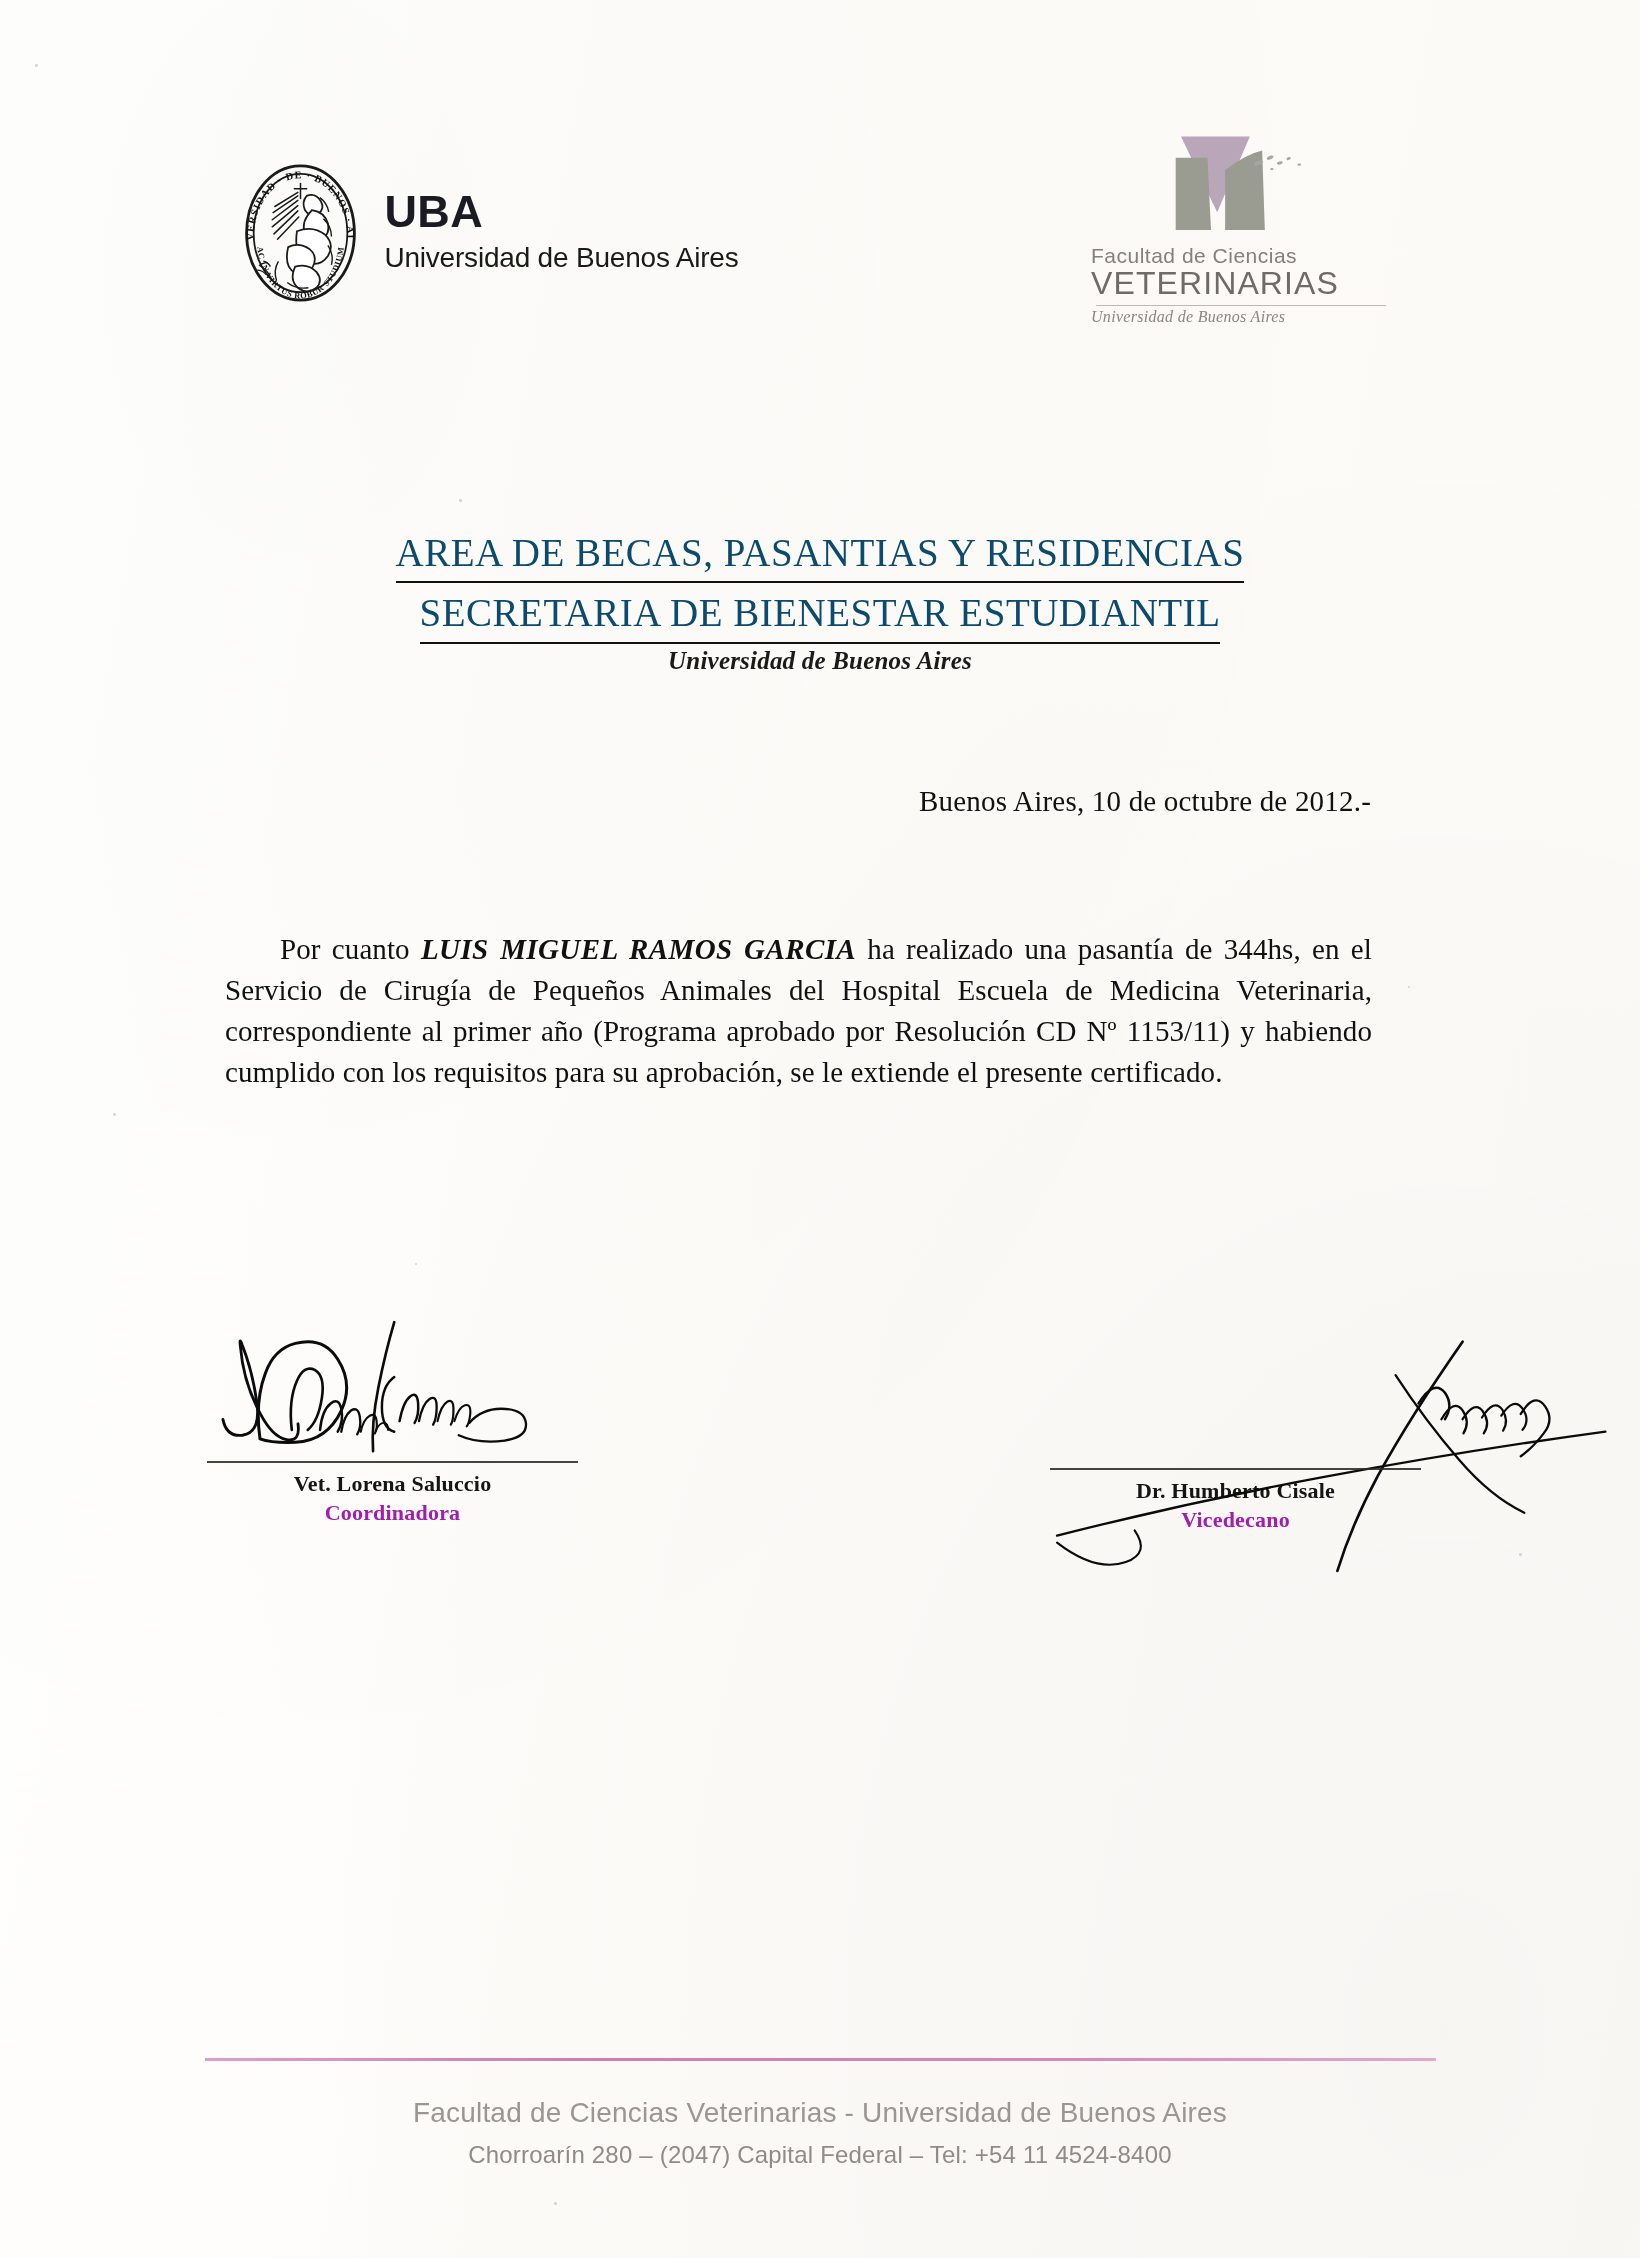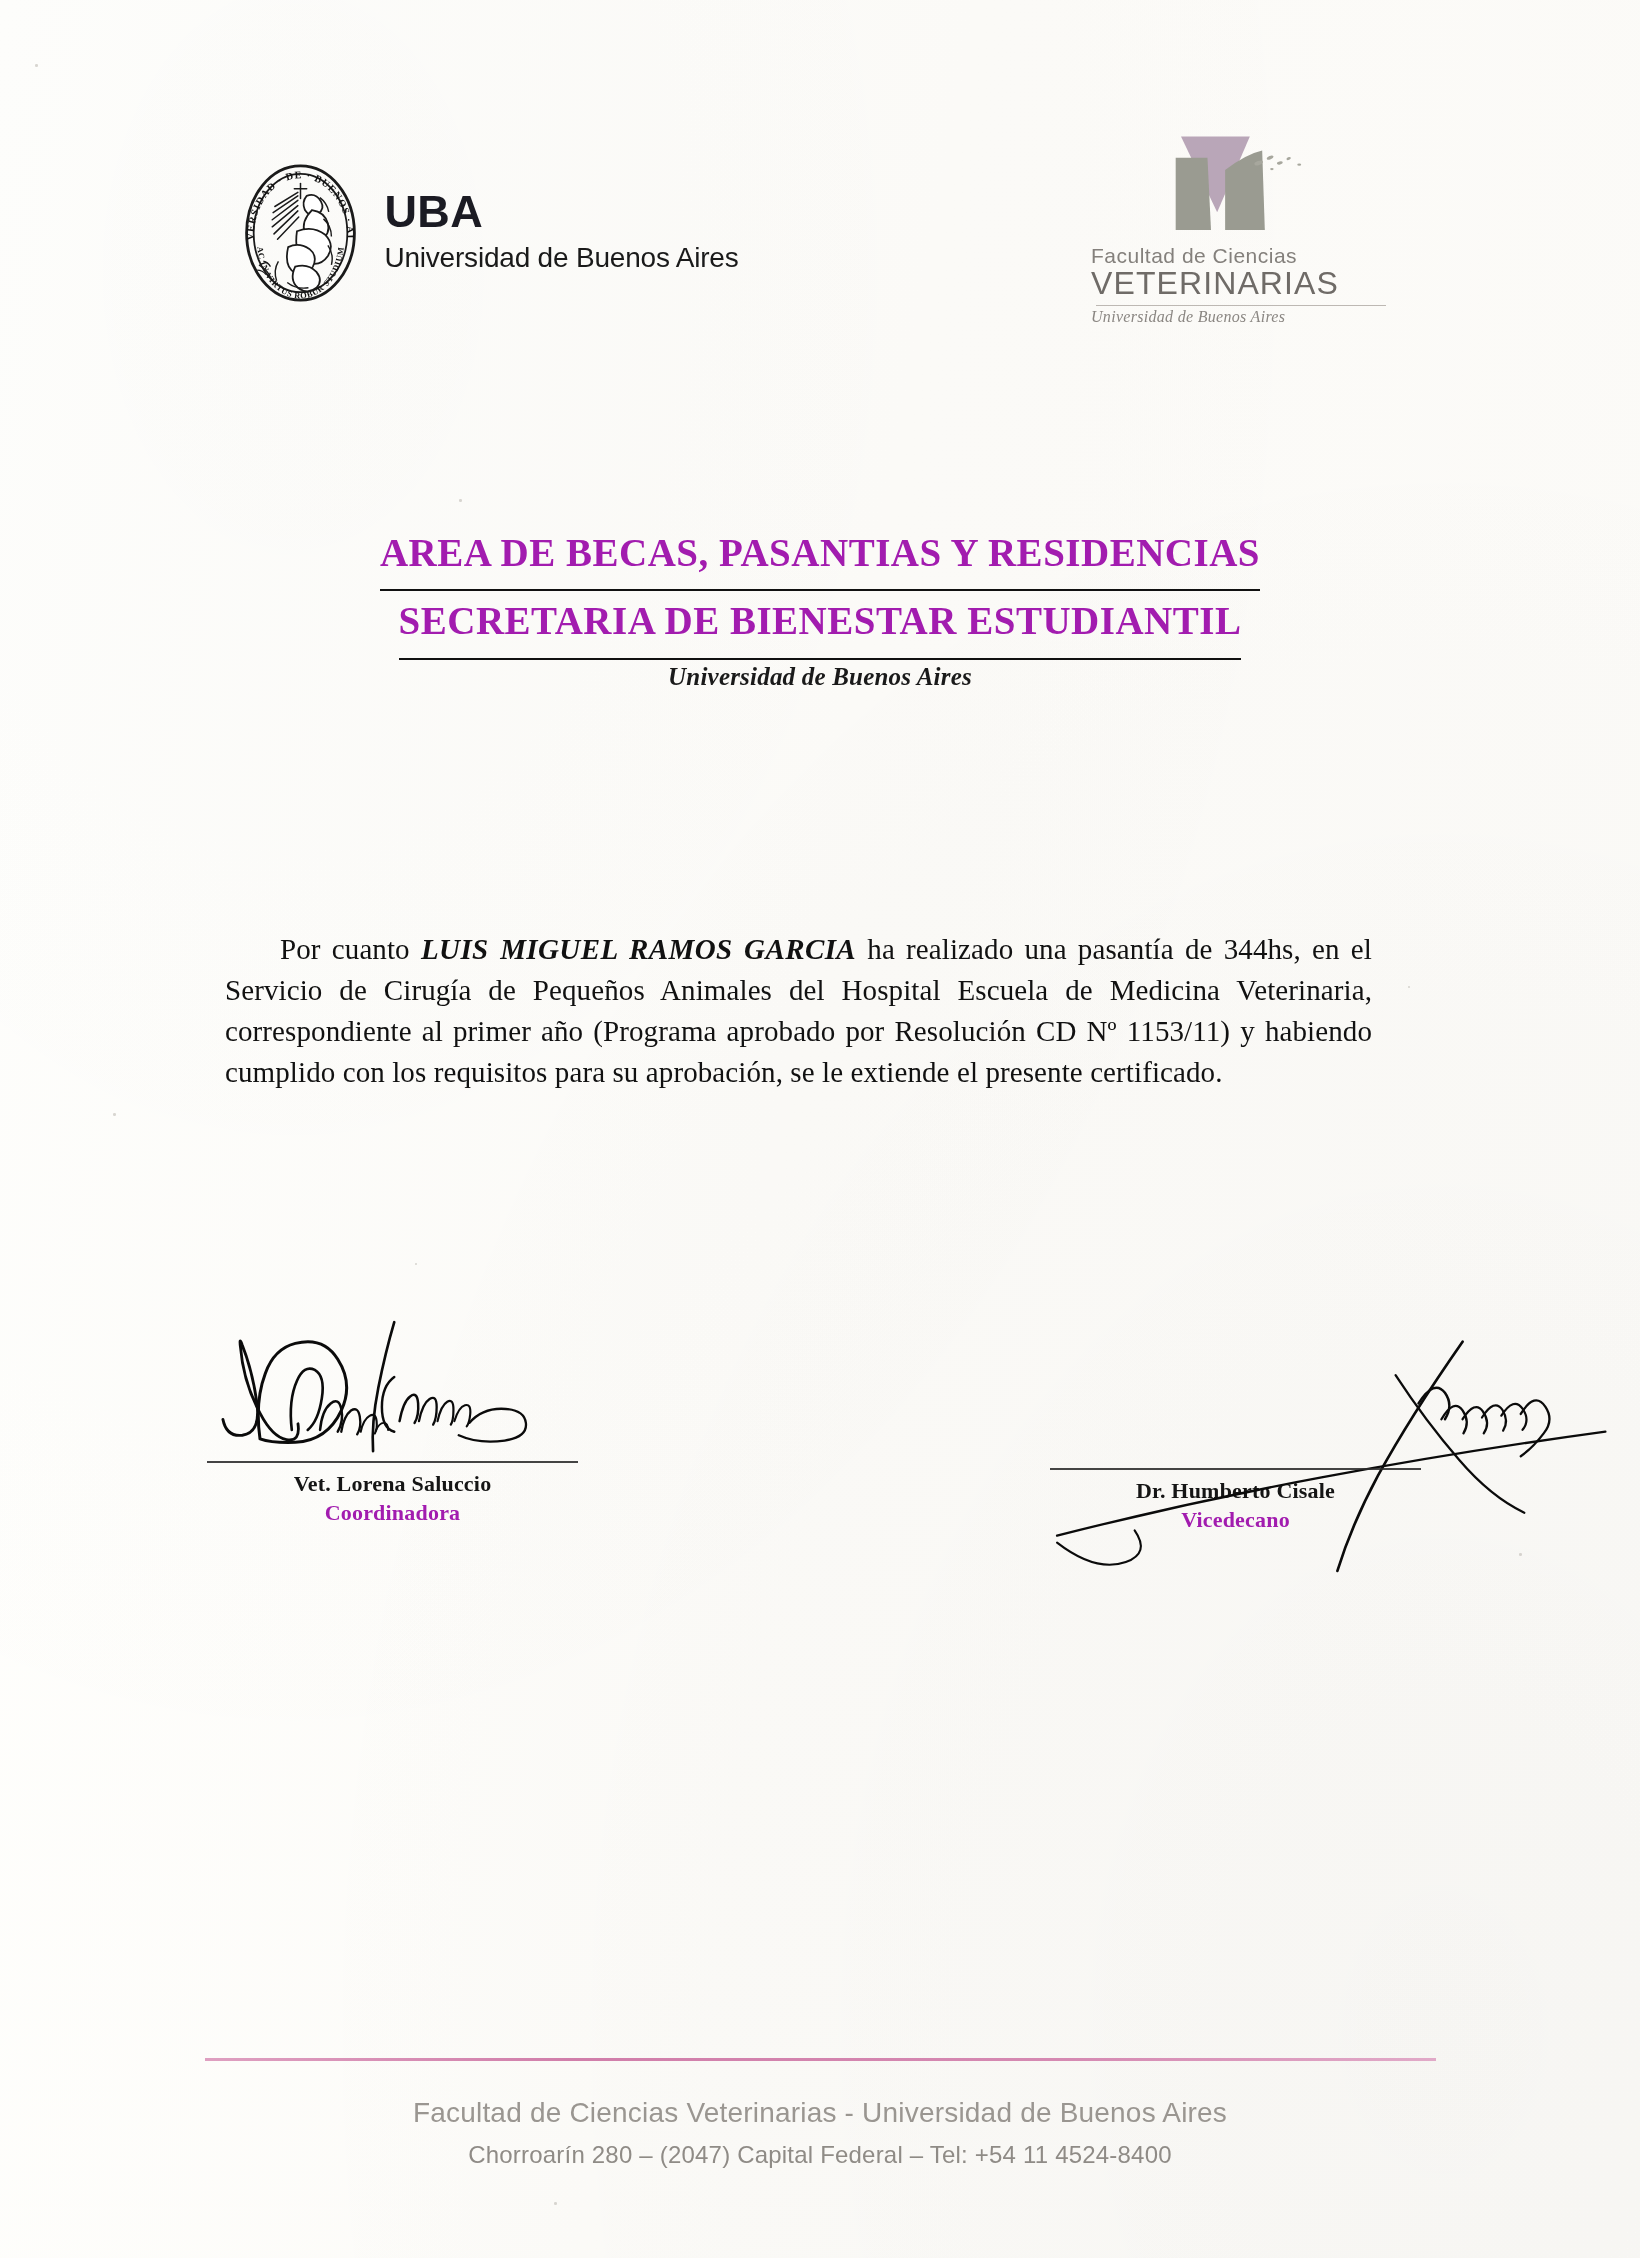--- a/index.html
+++ b/index.html
@@ -108,27 +108,27 @@
   
   .title-block {
     position: absolute;
     left: 0; right: 0;
     top: 528px;
     text-align: center;
   }
   .title-line {
     display: inline-block;
     font-family: "Liberation Serif", serif;
-    font-weight: bold;
+    font-weight: normal;
     font-size: 39px;
     letter-spacing: 0.5px;
     line-height: 1.26;
     border-bottom: 2.6px solid #111;
-    padding-bottom: 12px;
-    color: #a21caf;
+    padding-bottom: 4px;
+    color: #0c4a6e;
   }
   .title-line.second { margin-top: 5.3px; }
   .subtitle {
     font-family: "Liberation Serif", serif;
     font-style: italic;
     font-weight: bold;
     font-size: 25px;
     line-height: 1.38;
     margin-top: 12.4px;
     color: #1a1a1a;
@@ -328,20 +328,21 @@
       <div class="vet-l3">Universidad de Buenos Aires</div>
     </div>
   </div>
 
   <div class="title-block">
     <div><span class="title-line">AREA DE BECAS, PASANTIAS Y RESIDENCIAS</span></div>
     <div><span class="title-line second">SECRETARIA DE BIENESTAR ESTUDIANTIL</span></div>
     <div class="subtitle" style="margin-top:0;">Universidad de Buenos Aires</div>
   </div>
 
+  <div class="date-line">Buenos Aires, 10 de octubre de 2012.-</div>
 
   <p class="body-copy">
     <span class="indent"></span><span>Por cuanto </span><span class="name">LUIS MIGUEL RAMOS GARCIA</span><span> ha realizado una pasantía de 344hs, en el Servicio de Cirugía de Pequeños Animales del Hospital Escuela de Medicina Veterinaria, correspondiente al primer año (Programa aprobado por Resolución CD Nº 1153/11) y habiendo cumplido con los requisitos para su aprobación, se le extiende el presente certificado.</span>
   </p>
 
   <div class="sig sig-left">
     <div class="sig-ink">
       <svg width="371" height="146" viewBox="0 0 420 165" xmlns="http://www.w3.org/2000/svg">
         <g fill="none" stroke="#0b0b0b" stroke-linecap="round" stroke-linejoin="round">
           <path d="M18 118 q4 20 22 18 q22 -3 16 -40 q-5 -34 -16 -62 q-4 -11 -2 3 q3 38 22 74 q14 27 30 30 q16 3 13 -18" stroke-width="3.2"></path>

